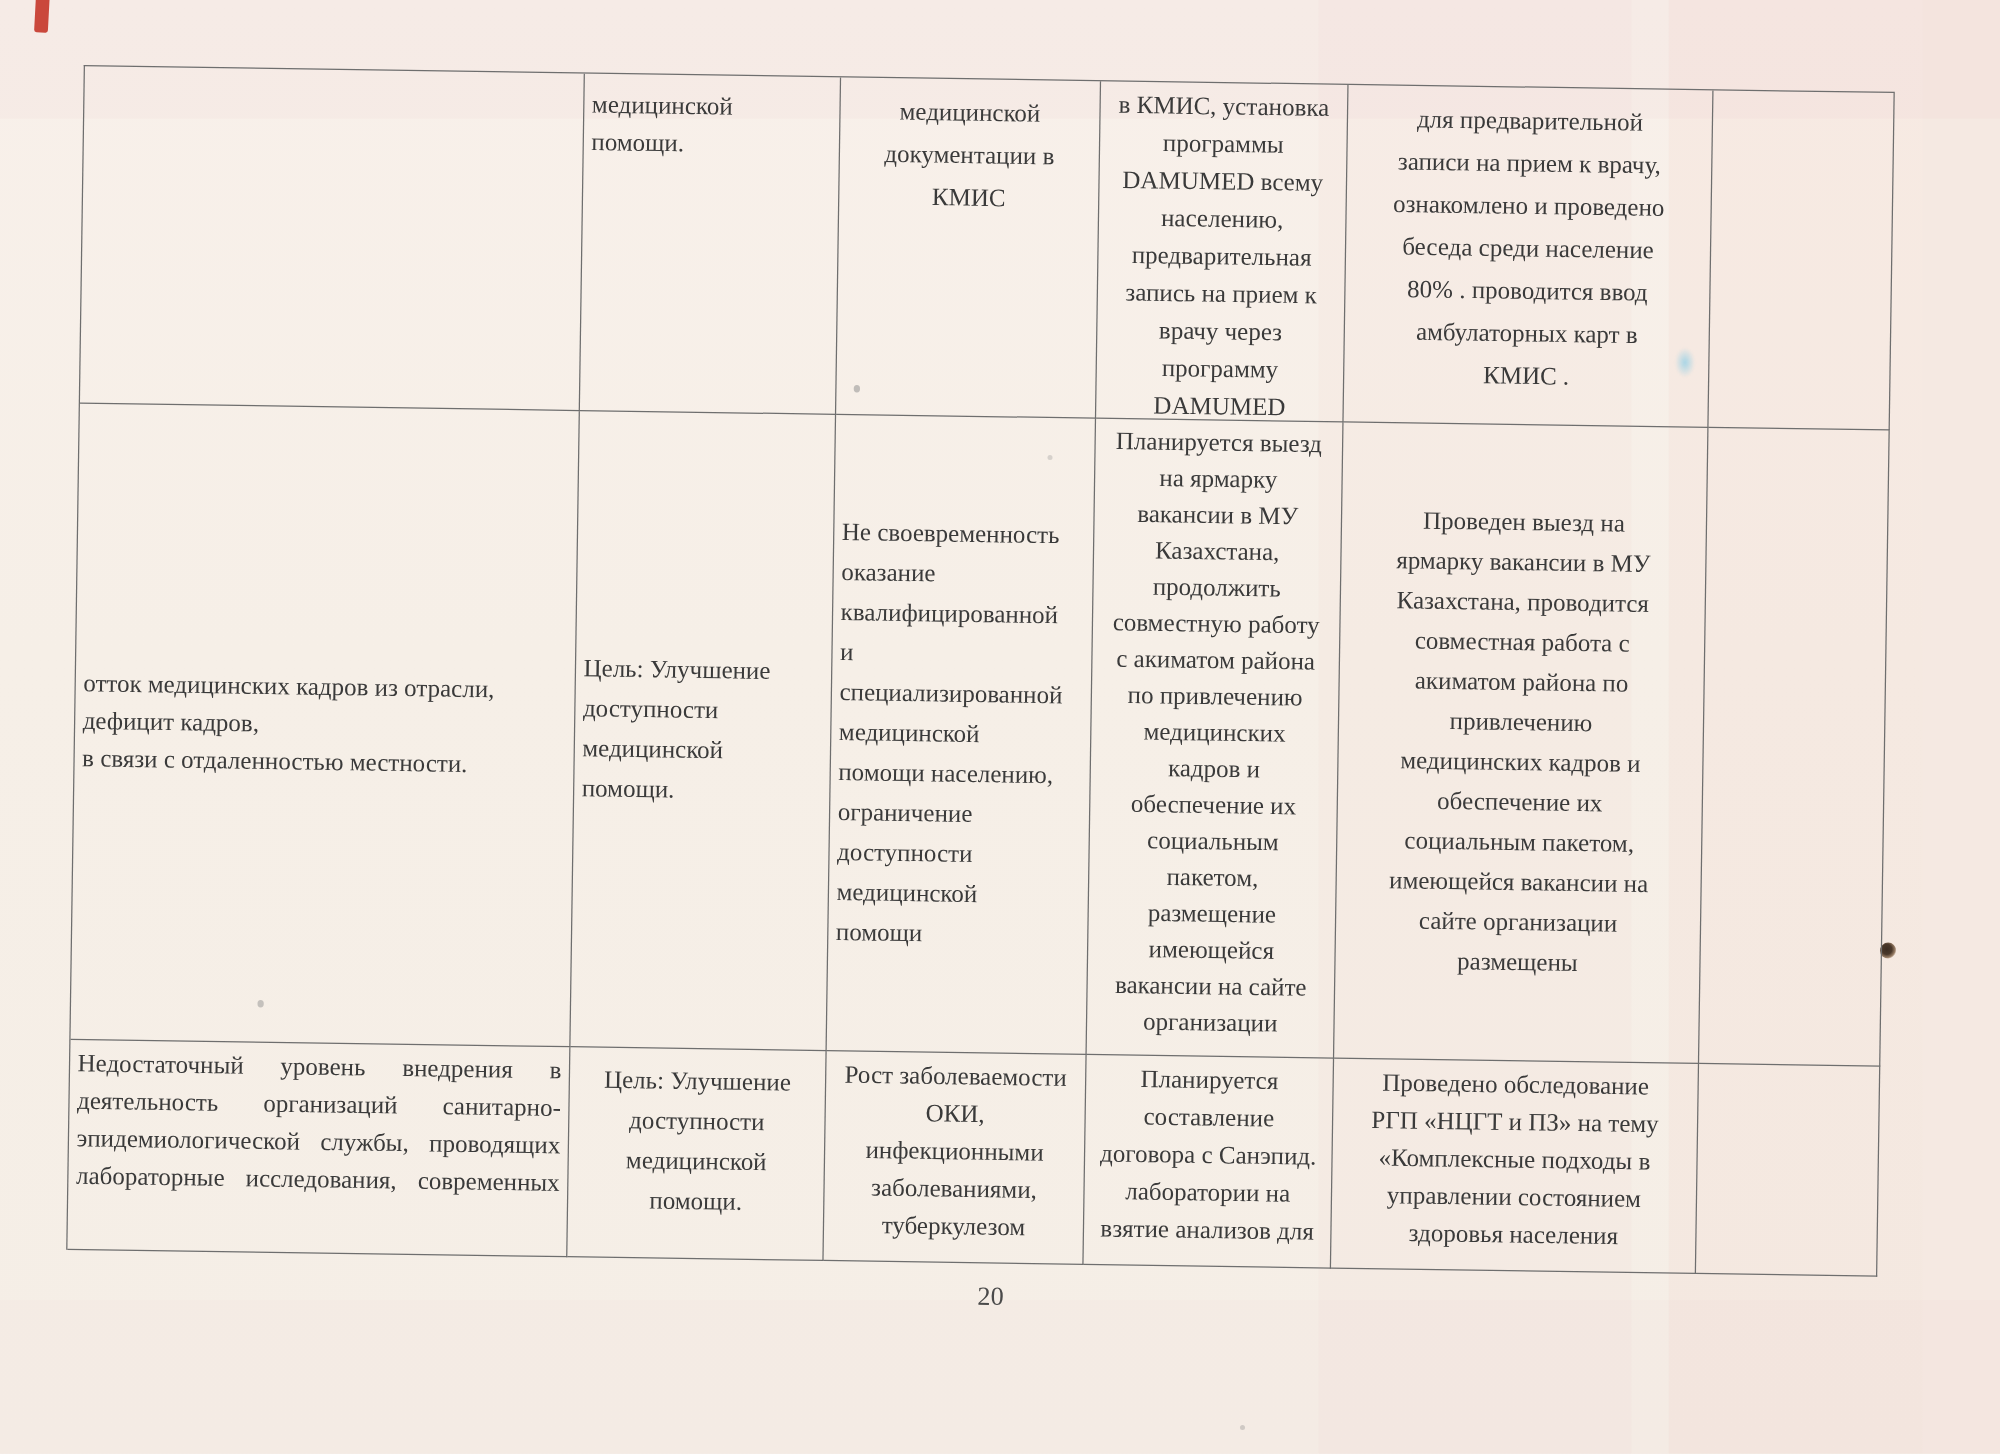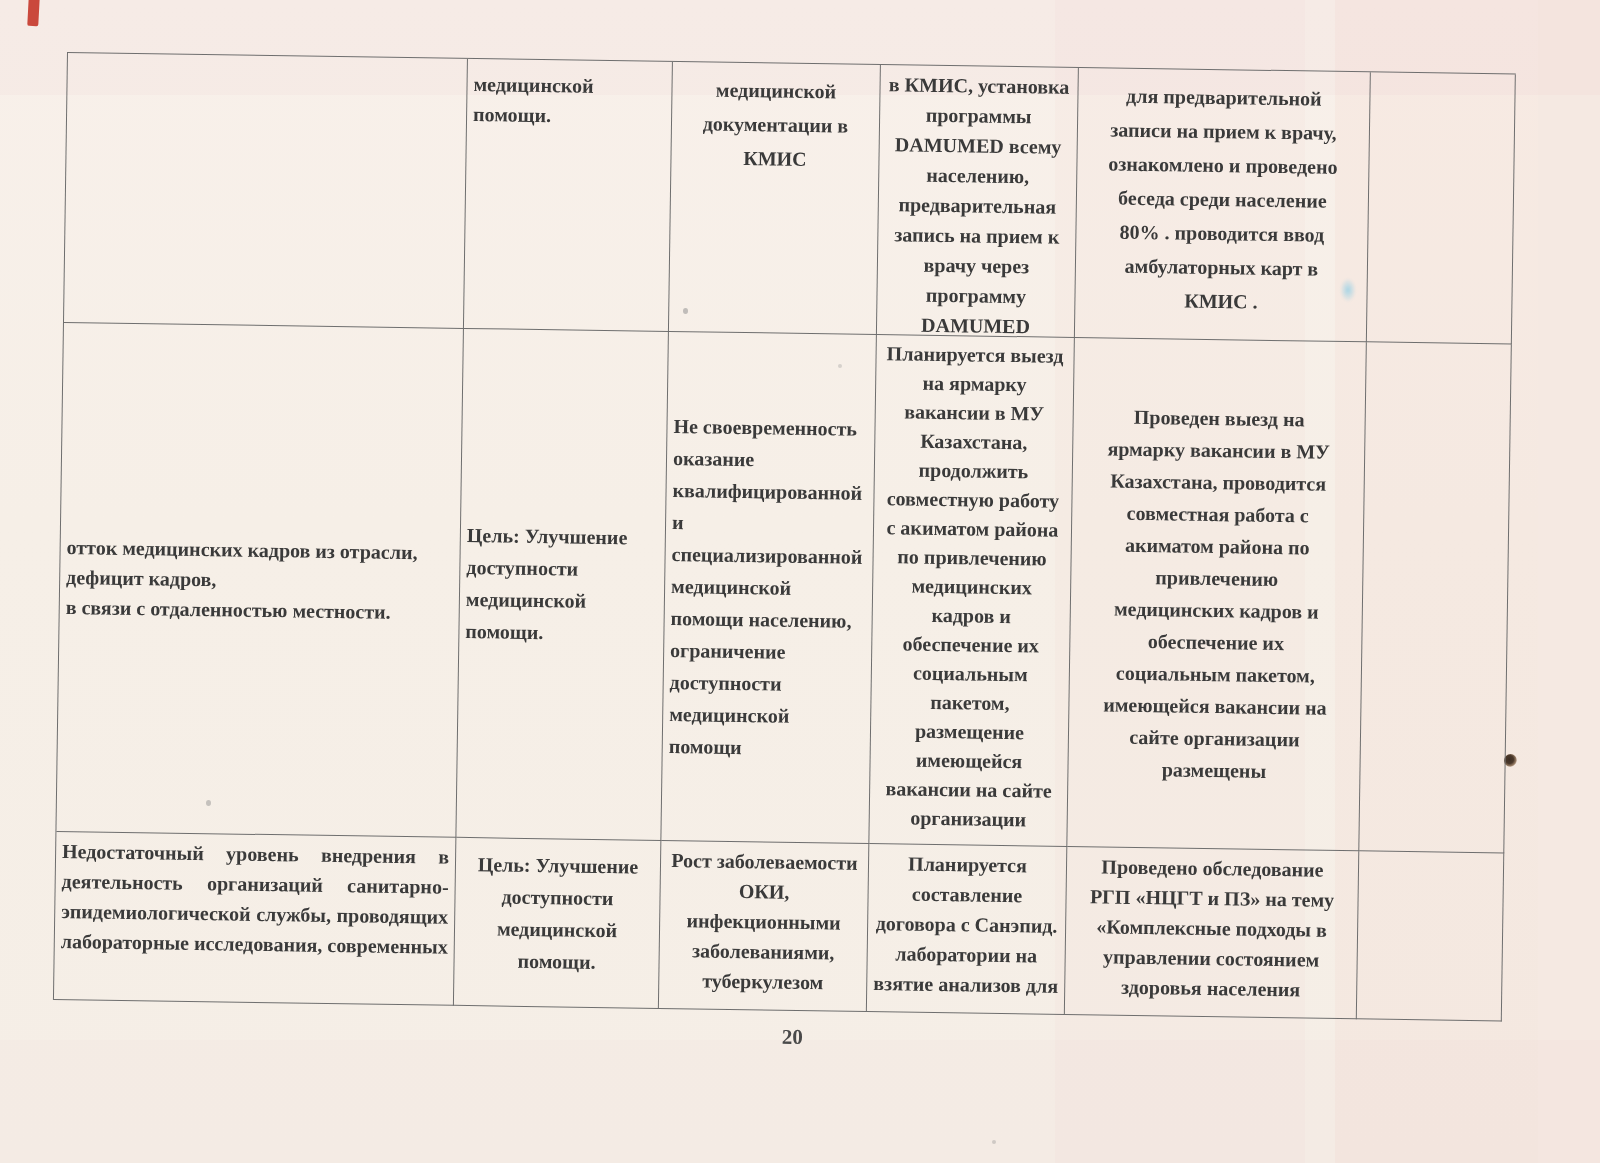--- a/index.html
+++ b/index.html
@@ -8,21 +8,20 @@
     overflow: hidden;
     background: #f6efe8;
     font-family: "Liberation Serif", "DejaVu Serif", serif;
   }
   .page {
     position: relative;
     width: 1538px; height: 1163px;
     background:
       linear-gradient(180deg, #f8f0ea 0%, #f6efe7 45%, #f5eee6 100%);
     color: #3a3a3a;
-    font-weight: bold;
   }
   
   .tint { position: absolute; pointer-events: none; }
   .tint-top    { left: 0; top: 0; width: 1600px; height: 95px;  background: rgba(240,198,192,0.10); }
   .tint-band-a { left: 1055px; top: 0; width: 250px; height: 1163px; background: rgba(238,195,190,0.08); }
   .tint-band-b { left: 1335px; top: 0; width: 265px; height: 1163px; background: rgba(238,192,188,0.13); }
   .tint-bottom { left: 0; top: 1040px; width: 1600px; height: 123px; background: rgba(236,205,198,0.08); }
 
   
   .red-mark {

